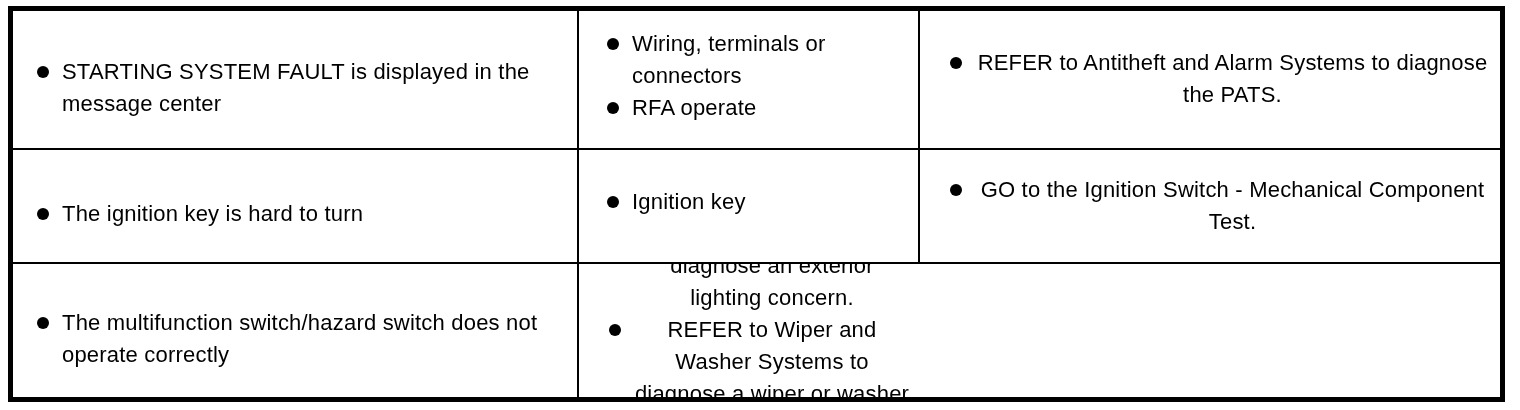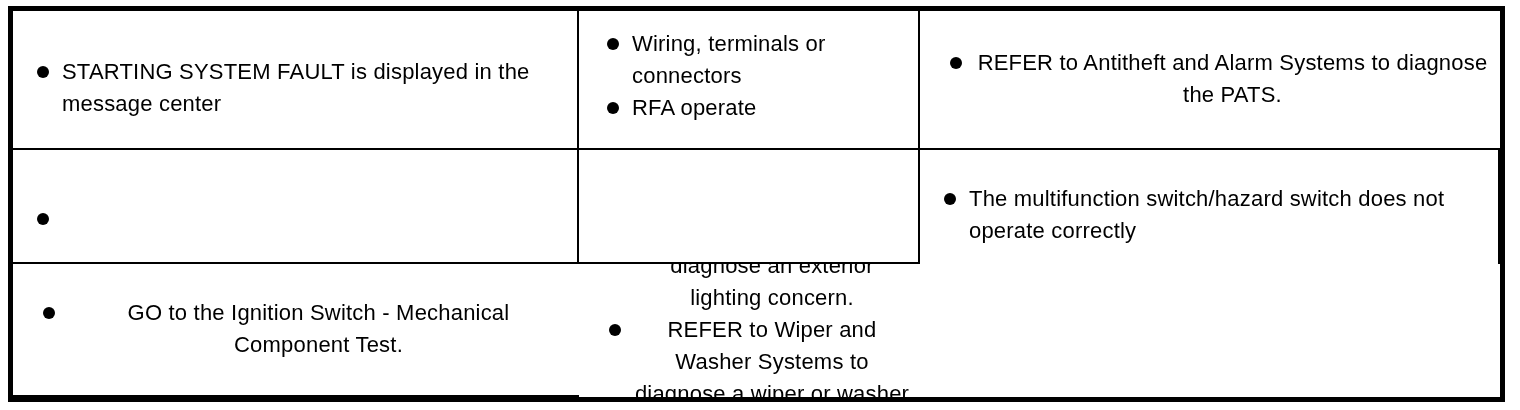--- a/index.html
+++ b/index.html
@@ -91,41 +91,46 @@
         <span class="dot"></span>
         <span class="txt">REFER to Antitheft and Alarm Systems to diagnose the PATS.</span>
       </li>
     </ul>
   </div>
 
   <div class="cell col-symptom b-right b-bottom">
     <ul class="bullets">
       <li class="bullet-item">
         <span class="dot"></span>
+        <span class="txt">The ignition key is hard to turn</span>
       </li>
     </ul>
   </div>
   <div class="cell col-source b-right b-bottom">
     <ul class="bullets">
+      <li class="bullet-item">
+        <span class="dot"></span>
+        <span class="txt">Ignition key</span>
+      </li>
     </ul>
   </div>
+  <div class="cell col-action b-bottom">
+    <ul class="bullets">
+      <li class="bullet-item">
+        <span class="dot"></span>
+        <span class="txt">GO to the Ignition Switch - Mechanical Component Test.</span>
+      </li>
+    </ul>
+  </div>
+
   <div class="cell col-symptom b-right">
     <ul class="bullets">
       <li class="bullet-item">
         <span class="dot"></span>
         <span class="txt">The multifunction switch/hazard switch does not operate correctly</span>
-      </li>
-    </ul>
-  </div>
-
-  <div class="cell col-action b-bottom">
-    <ul class="bullets">
-      <li class="bullet-item">
-        <span class="dot"></span>
-        <span class="txt">GO to the Ignition Switch - Mechanical Component Test.</span>
       </li>
     </ul>
   </div>
   <div class="cell col-action">
     <ul class="bullets">
       <li class="bullet-item">
         <span class="dot"></span>
         <span class="txt">REFER to Turn Signals to diagnose an exterior lighting concern.</span>
       </li>
       <li class="bullet-item">

